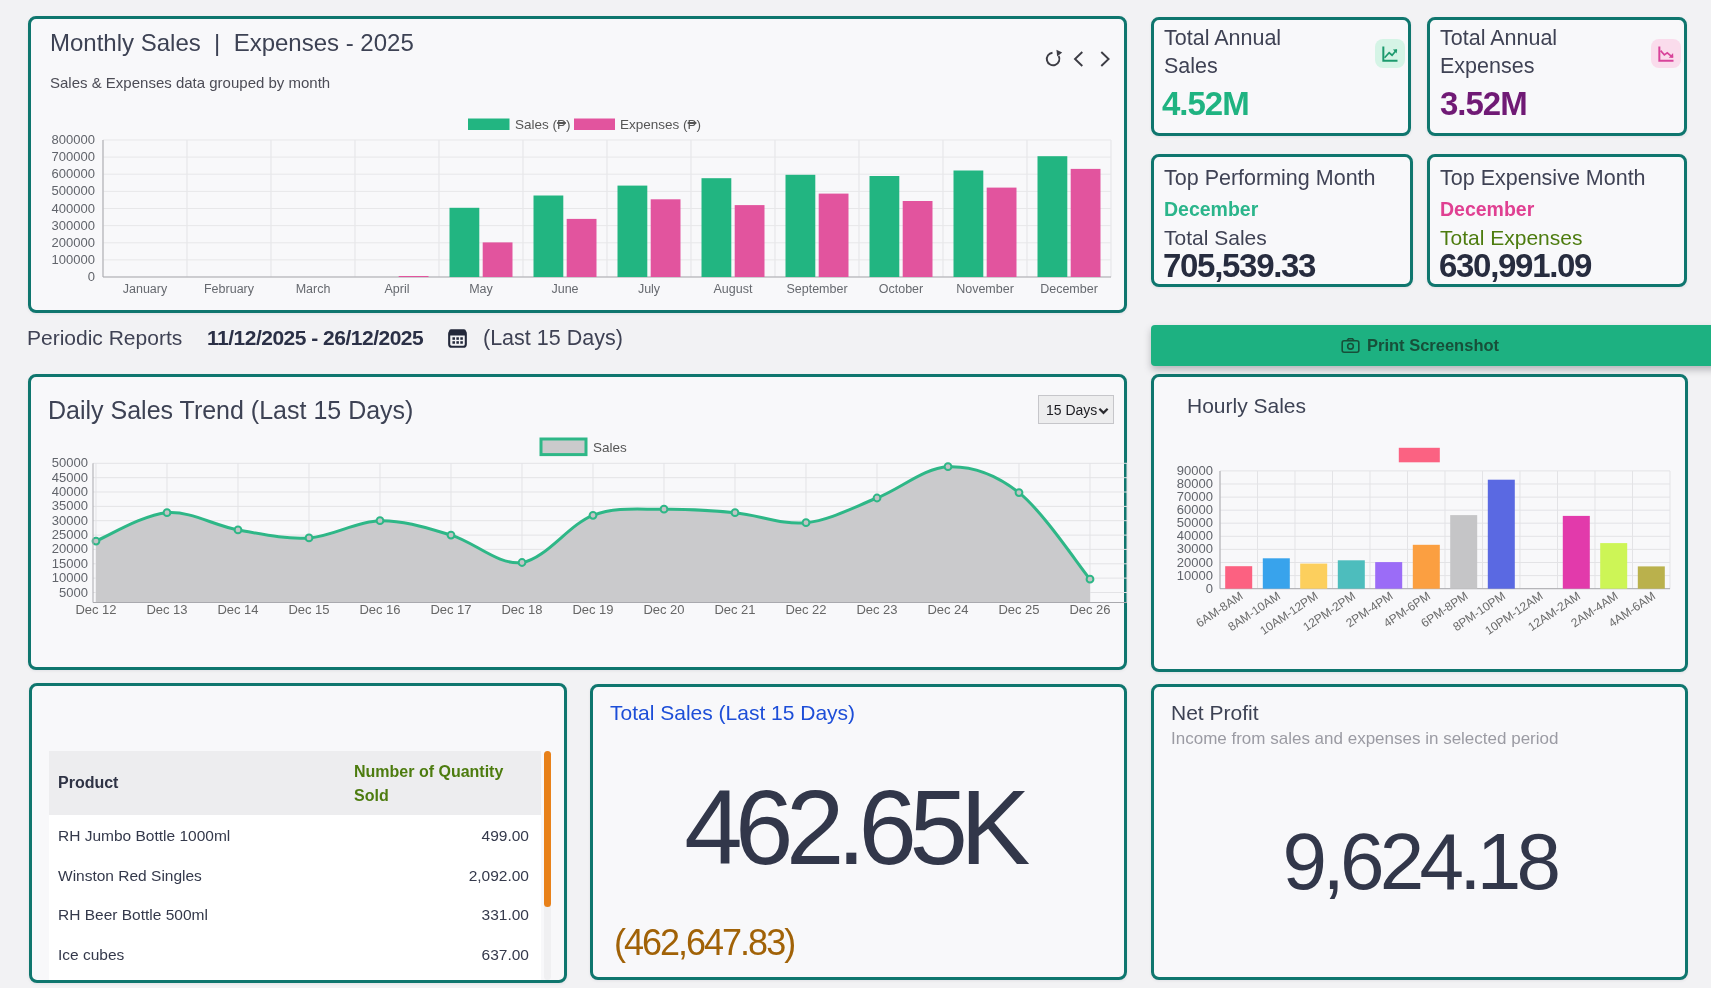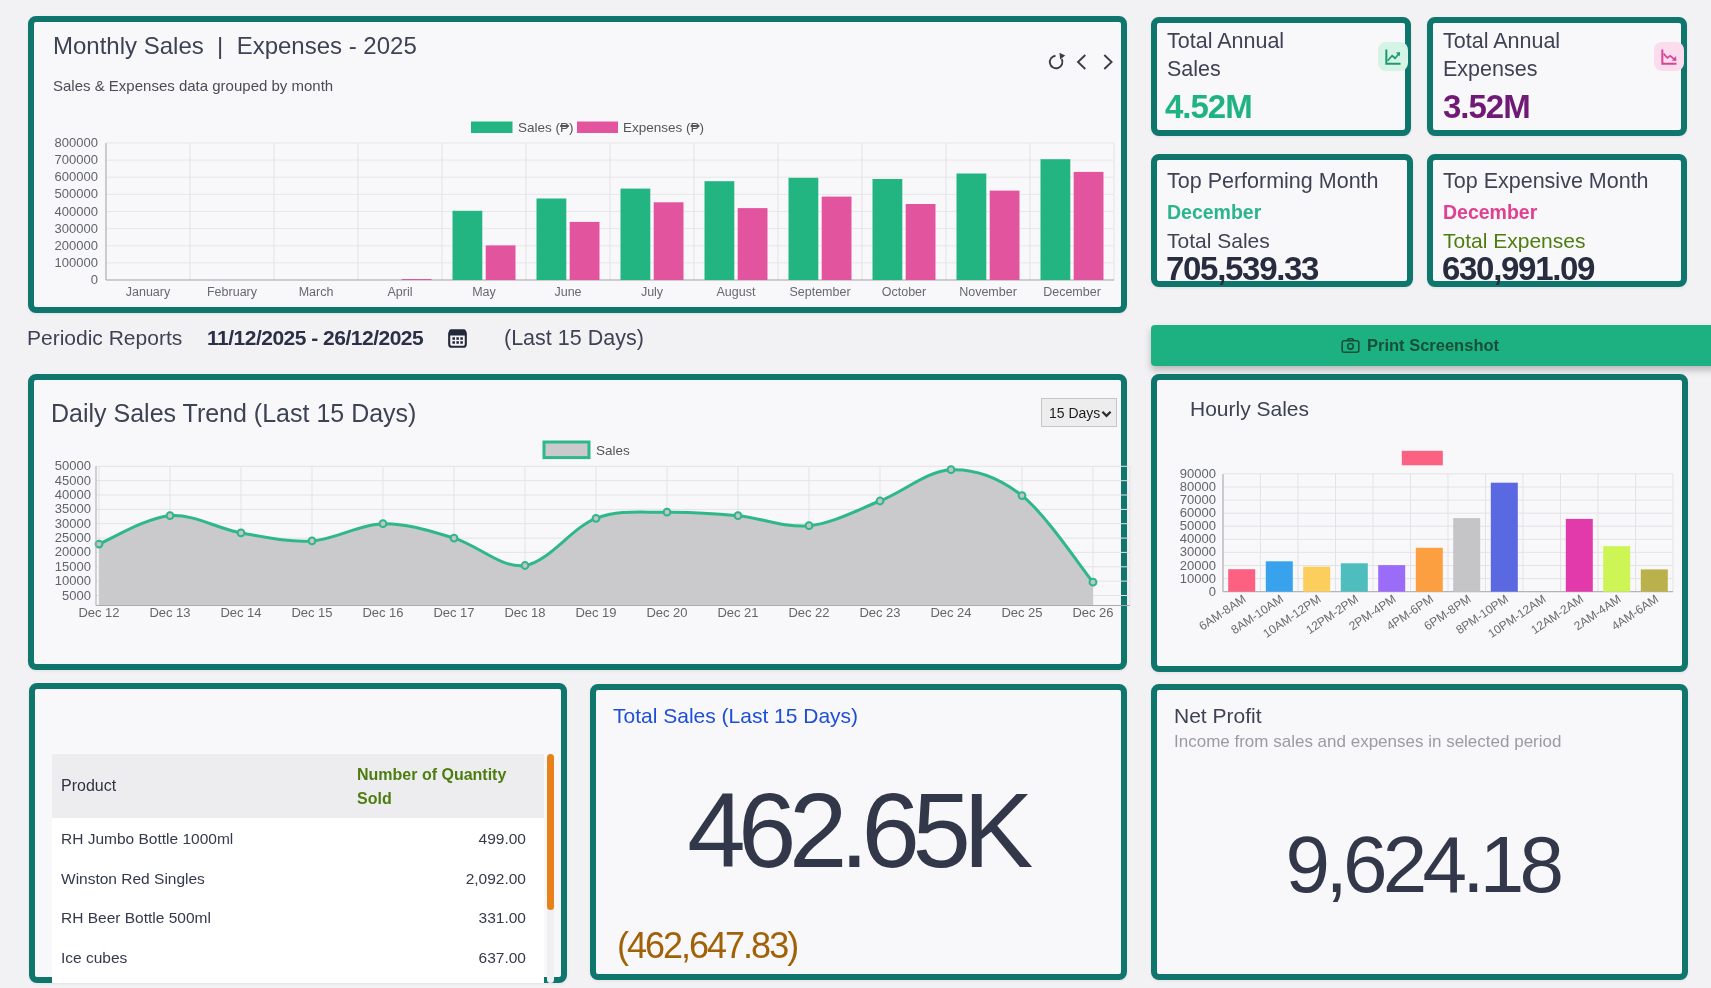--- a/index.html
+++ b/index.html
@@ -1,16 +1,16 @@
 <!DOCTYPE html>
 <html><head><meta charset="utf-8">
 <style>
 *{margin:0;padding:0;box-sizing:border-box}
 html,body{width:1711px;height:988px;background:#f2f2f4;font-family:"Liberation Sans",sans-serif;overflow:hidden;position:relative}
-.card{position:absolute;background:#f8f8fa;border:6px solid #0f766e;border-radius:8px;box-shadow:0 1px 3px rgba(40,40,60,.08)}
+.card{position:absolute;background:#f8f8fa;border:3px solid #0f766e;border-radius:8px;box-shadow:0 1px 3px rgba(40,40,60,.08)}
 .abs{position:absolute}
 svg{position:absolute;left:0;top:0}
 </style></head>
 <body>
 
 <div class="card" style="left:28px;top:16px;width:1099px;height:297px">
   <div class="abs" style="left:19px;top:10px;font-size:24px;color:#3d4254">Monthly Sales&nbsp; |&nbsp; Expenses - 2025</div>
   <div class="abs" style="left:19px;top:55px;font-size:15px;color:#4c4c56">Sales &amp; Expenses data grouped by month</div>
   <svg class="abs" width="1099" height="297" viewBox="0 0 1099 297" style="left:0;top:0">
     <g transform="translate(0,0)">
@@ -131,21 +131,21 @@
     <path d="M2.5 8.5 h19 v-5 a2 2 0 0 0 -2 -2 h-15 a2 2 0 0 0 -2 2 Z" fill="#23283a"></path>
     <g fill="#23283a">
       <rect x="6.2" y="10.6" width="2.9" height="2.9"></rect>
       <rect x="10.7" y="10.6" width="2.9" height="2.9"></rect>
       <rect x="15.2" y="10.6" width="2.9" height="2.9"></rect>
       <rect x="6.2" y="15.1" width="2.9" height="2.9"></rect>
       <rect x="10.7" y="15.1" width="2.9" height="2.9"></rect>
       <rect x="15.2" y="15.1" width="2.9" height="2.9"></rect>
     </g>
   </svg>
-<div class="abs" style="left:504px;top:326px;font-size:21.5px;color:#3f4254">(Last 15 Days)</div>
+<div class="abs" style="left:483px;top:326px;font-size:21.5px;color:#3f4254">(Last 15 Days)</div>
 
 <div class="abs" style="left:1151px;top:325px;width:584px;height:41px;background:#1db181;border-radius:4px;box-shadow:0 4px 7px rgba(110,110,120,.45)">
   <svg class="abs" style="left:190px;top:12px" width="19" height="17" viewBox="0 0 24 20" fill="none" stroke="#174f39" stroke-width="2">
       <rect x="1.5" y="4" width="21" height="14.5" rx="2.5"></rect>
       <path d="M7.5 4 L9.5 1.5 L14.5 1.5 L16.5 4"></path>
       <circle cx="12" cy="11" r="3.6"></circle>
     </svg>
   <div class="abs" style="left:216px;top:11px;font-size:16.5px;font-weight:bold;color:#174f39">Print Screenshot</div>
 </div>
 
@@ -293,21 +293,21 @@
 <text font-size="12" fill="#6b6b6b" text-anchor="end" transform="translate(389.8,221) rotate(-34)">10PM-12AM</text>
 <text font-size="12" fill="#6b6b6b" text-anchor="end" transform="translate(427.2,221) rotate(-34)">12AM-2AM</text>
 <text font-size="12" fill="#6b6b6b" text-anchor="end" transform="translate(464.8,221) rotate(-34)">2AM-4AM</text>
 <text font-size="12" fill="#6b6b6b" text-anchor="end" transform="translate(502.2,221) rotate(-34)">4AM-6AM</text>
 <rect x="244.8" y="70.8" width="41" height="14.5" fill="#fb6282"></rect>
   </svg>
 </div>
 
 <div class="card" style="left:29px;top:683px;width:538px;height:300px">
   <div class="abs" style="left:17px;top:65px;width:492px;height:64px;background:#ededef"></div>
-  <div class="abs" style="left:26px;top:88px;font-size:16px;font-weight:normal;color:#2f3345">Product</div>
+  <div class="abs" style="left:26px;top:88px;font-size:16px;font-weight:bold;color:#2f3345">Product</div>
   <div class="abs" style="left:322px;top:74px;width:170px;font-size:16px;font-weight:bold;color:#4d7c0f;line-height:24px">Number of Quantity Sold</div>
   <div class="abs" style="left:17px;top:129px;width:492px;height:165px;background:#fff"></div>
   <div class="abs" style="left:26px;top:141px;font-size:15.5px;color:#34394b">RH Jumbo Bottle 1000ml</div>
   <div class="abs" style="right:35px;top:141px;font-size:15.5px;color:#34394b">499.00</div>
   <div class="abs" style="left:26px;top:181px;font-size:15.5px;color:#34394b">Winston Red Singles</div>
   <div class="abs" style="right:35px;top:181px;font-size:15.5px;color:#34394b">2,092.00</div>
   <div class="abs" style="left:26px;top:220px;font-size:15.5px;color:#34394b">RH Beer Bottle 500ml</div>
   <div class="abs" style="right:35px;top:220px;font-size:15.5px;color:#34394b">331.00</div>
   <div class="abs" style="left:26px;top:260px;font-size:15.5px;color:#34394b">Ice cubes</div>
   <div class="abs" style="right:35px;top:260px;font-size:15.5px;color:#34394b">637.00</div>

